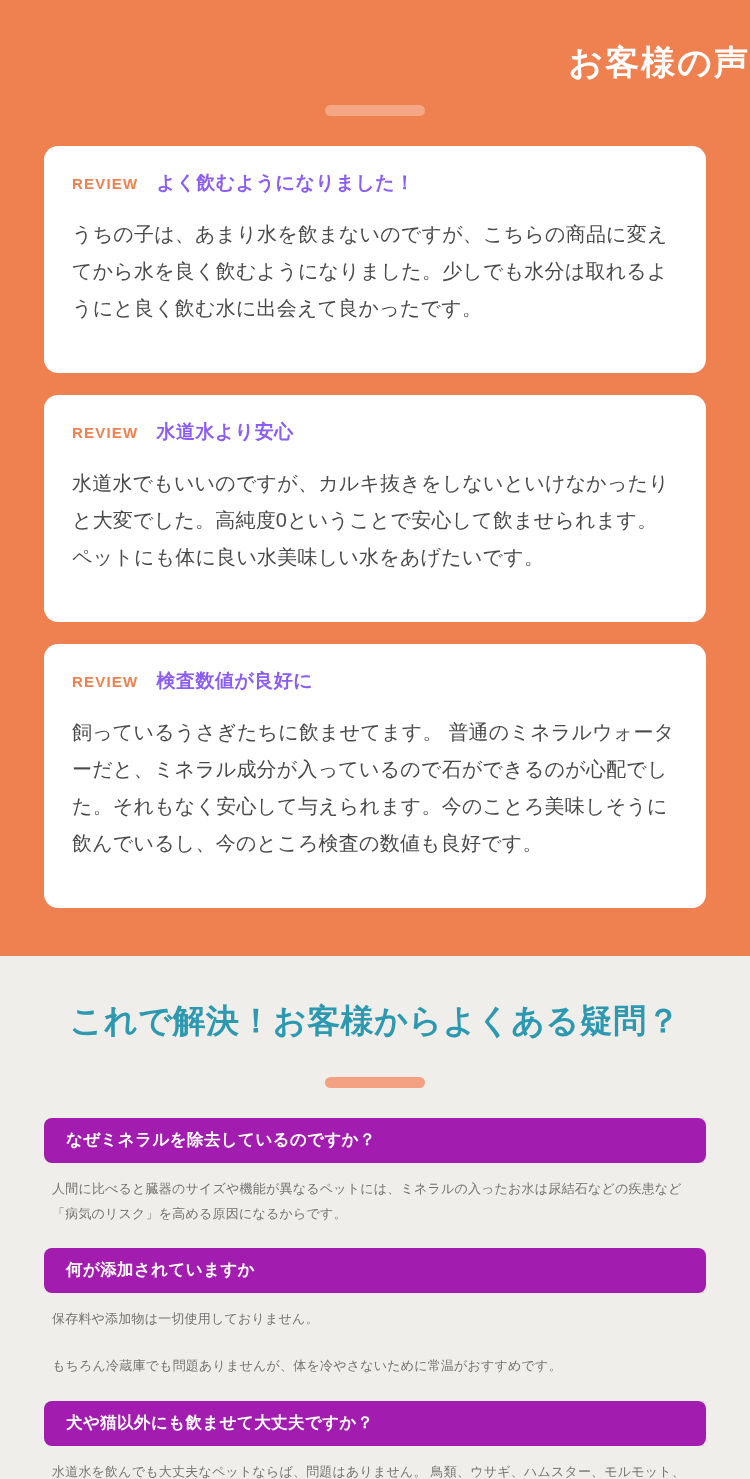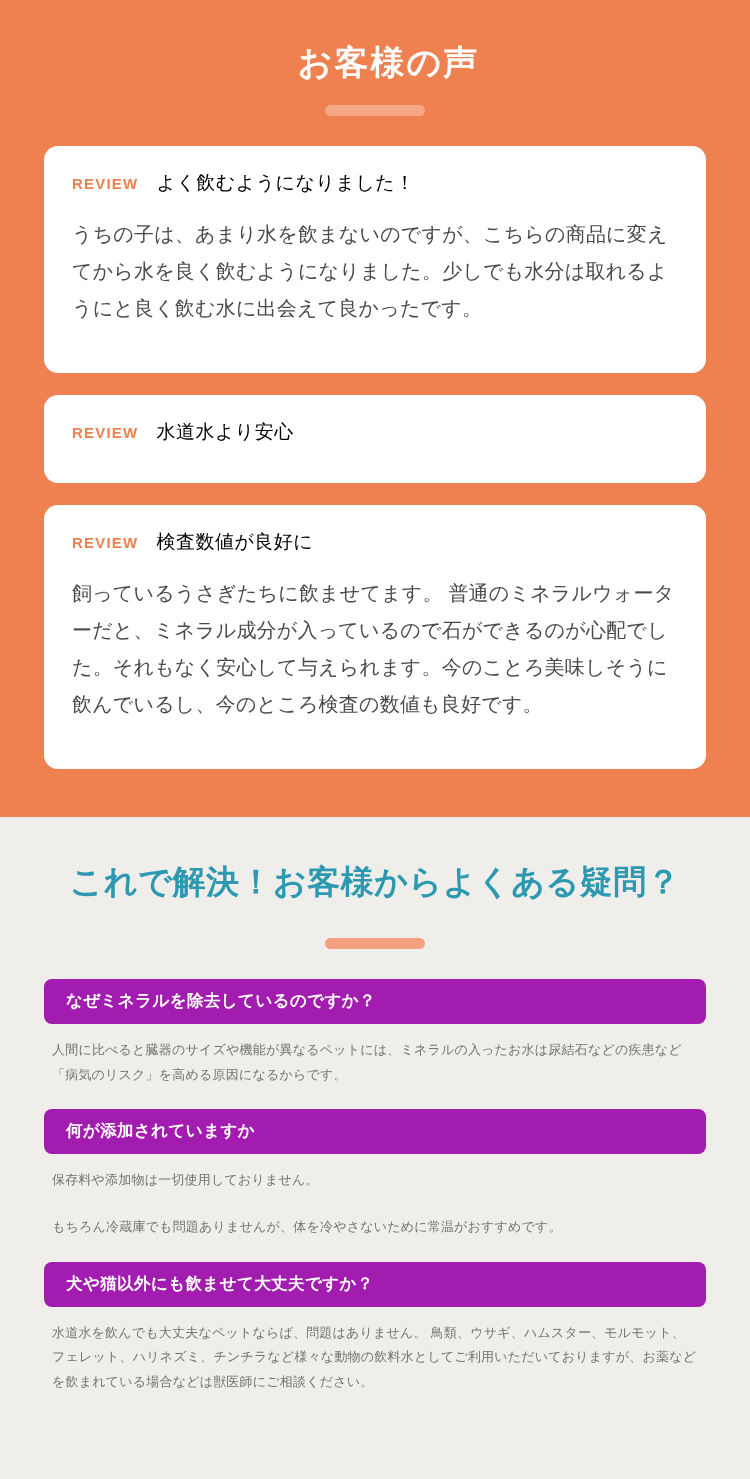--- a/index.html
+++ b/index.html
@@ -19,21 +19,21 @@
     position: relative;
     overflow: hidden;
   }
 
   
   .reviews-section {
     background: #ef8150;
     padding: 42px 0 26px 0;
   }
   .reviews-title {
-    text-align: center;
+    text-align: right;
     color: #ffffff;
     font-size: 34px;
     font-weight: bold;
     letter-spacing: 2px;
     margin: 0 0 22px 0;
     line-height: 1.2;
     padding-left: 27px;
   }
   .divider-bar {
     width: 100px;
@@ -56,23 +56,23 @@
     gap: 18px;
     margin-bottom: 12px;
   }
   .review-tag {
     color: #ef8150;
     font-size: 15px;
     font-weight: bold;
     letter-spacing: 1.2px;
   }
   .review-heading {
-    color: #000000;
+    color: #8b5cf6;
     font-size: 19px;
-    font-weight: normal;
+    font-weight: bold;
     letter-spacing: 0.5px;
   }
   .review-body {
     color: #4a4a4a;
     font-size: 20px;
     line-height: 1.85;
     letter-spacing: 0.2px;
   }
 
   
@@ -127,20 +127,21 @@
         <span class="review-heading">よく飲むようになりました！</span>
       </div>
       <p class="review-body">うちの子は、あまり水を飲まないのですが、こちらの商品に変えてから水を良く飲むようになりました。少しでも水分は取れるようにと良く飲む水に出会えて良かったです。</p>
     </div>
 
     <div class="review-card">
       <div class="review-head">
         <span class="review-tag">REVIEW</span>
         <span class="review-heading">水道水より安心</span>
       </div>
+      <p class="review-body">水道水でもいいのですが、カルキ抜きをしないといけなかったりと大変でした。高純度0ということで安心して飲ませられます。ペットにも体に良い水美味しい水をあげたいです。</p>
     </div>
 
     <div class="review-card">
       <div class="review-head">
         <span class="review-tag">REVIEW</span>
         <span class="review-heading">検査数値が良好に</span>
       </div>
       <p class="review-body">飼っているうさぎたちに飲ませてます。 普通のミネラルウォーターだと、ミネラル成分が入っているので石ができるのが心配でした。それもなく安心して与えられます。今のことろ美味しそうに飲んでいるし、今のところ検査の数値も良好です。</p>
     </div>
   </section>

